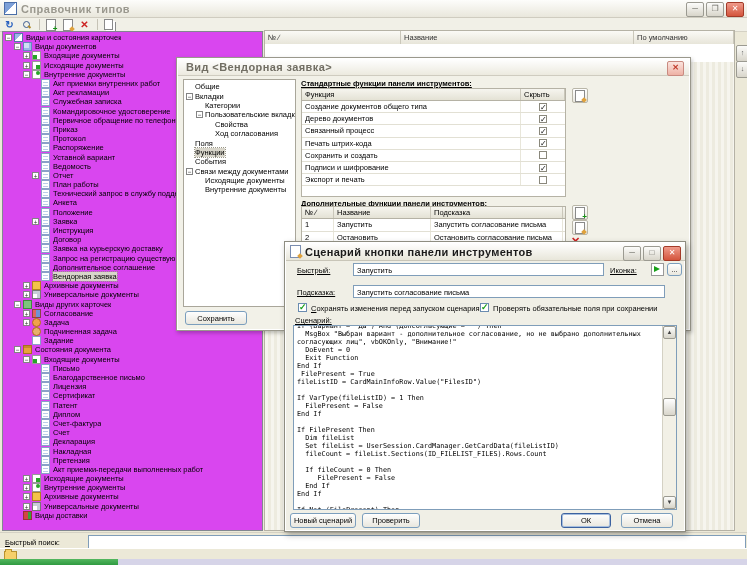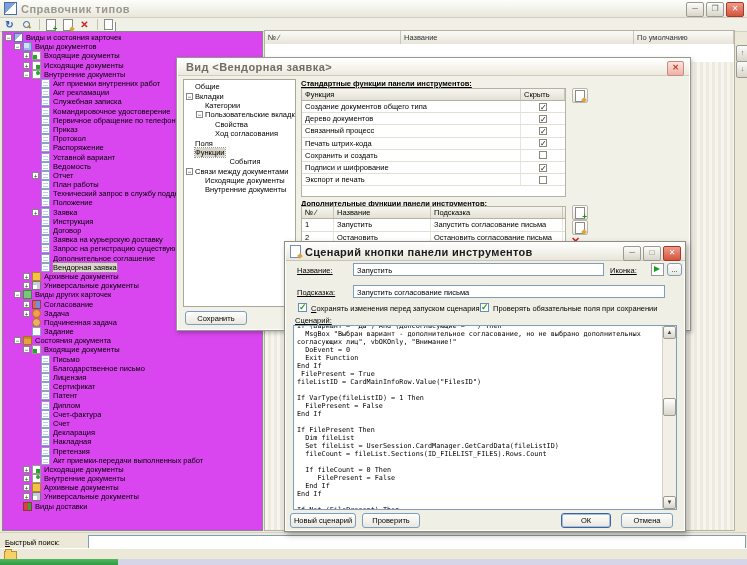--- a/index.html
+++ b/index.html
@@ -283,20 +283,25 @@
         <span class="tl">План работы</span>
       </div>
       <div class="trow" style="padding-left: 29px;">
         <span class="exps"></span>
         <span class="ti i-doc"></span>
         <span class="tl">Технический запрос в службу поддержки</span>
       </div>
       <div class="trow" style="padding-left: 29px;">
         <span class="exps"></span>
         <span class="ti i-doc"></span>
+        <span class="tl">Анкета</span>
+      </div>
+      <div class="trow" style="padding-left: 29px;">
+        <span class="exps"></span>
+        <span class="ti i-doc"></span>
         <span class="tl">Положение</span>
       </div>
       <div class="trow" style="padding-left: 29px;">
         <span class="exp">+</span>
         <span class="ti i-doc"></span>
         <span class="tl">Заявка</span>
       </div>
       <div class="trow" style="padding-left: 29px;">
         <span class="exps"></span>
         <span class="ti i-doc"></span>
@@ -513,21 +518,21 @@
           <span class="tl">Ход согласования</span>
         </div>
         <div class="trow" style="padding-left: 2px;">
           <span class="exps"></span>
           <span class="tl">Поля</span>
         </div>
         <div class="trow sel" style="padding-left: 2px;">
           <span class="exps"></span>
           <span class="tl">Функции</span>
         </div>
-        <div class="trow" style="padding-left: 2px; justify-content: center;">
+        <div class="trow" style="padding-left: 2px;">
           <span class="exps"></span>
           <span class="tl">События</span>
         </div>
         <div class="trow" style="padding-left: 2px;">
           <span class="exp">−</span>
           <span class="tl">Связи между документами</span>
         </div>
         <div class="trow" style="padding-left: 12px;">
           <span class="exps"></span>
           <span class="tl">Исходящие документы</span>
@@ -627,21 +632,21 @@
     <div id="dlg3-title">
       <div id="dlg3-icon"></div>
       <span id="dlg3-title-text">Сценарий кнопки панели инструментов</span>
       <div class="winbtns">
         <div class="wbtn">─</div>
         <div class="wbtn">□</div>
         <div class="wbtn close">✕</div>
       </div>
     </div>
 
-    <span id="scr-name-label" class="frow-label">Название:</span>
+    <span id="scr-name-label" class="frow-label">Быстрый:</span>
     <input id="scr-name" class="tinput" value="Запустить" style="">
     <span id="scr-icon-label" class="frow-label">Иконка:</span>
     <div id="scr-icon-glyph"></div>
     <div id="scr-icon-btn" class="xpbtn">...</div>
 
     <span id="scr-hint-label" class="frow-label">Подсказка:</span>
     <input id="scr-hint" class="tinput" value="Запустить согласование письма" style="">
 
     <div id="cb1" class="xpcb">✓</div>
     <span id="cb1-label" style="display:inline-block;">Сохранять изменения перед запуском сценария</span>

